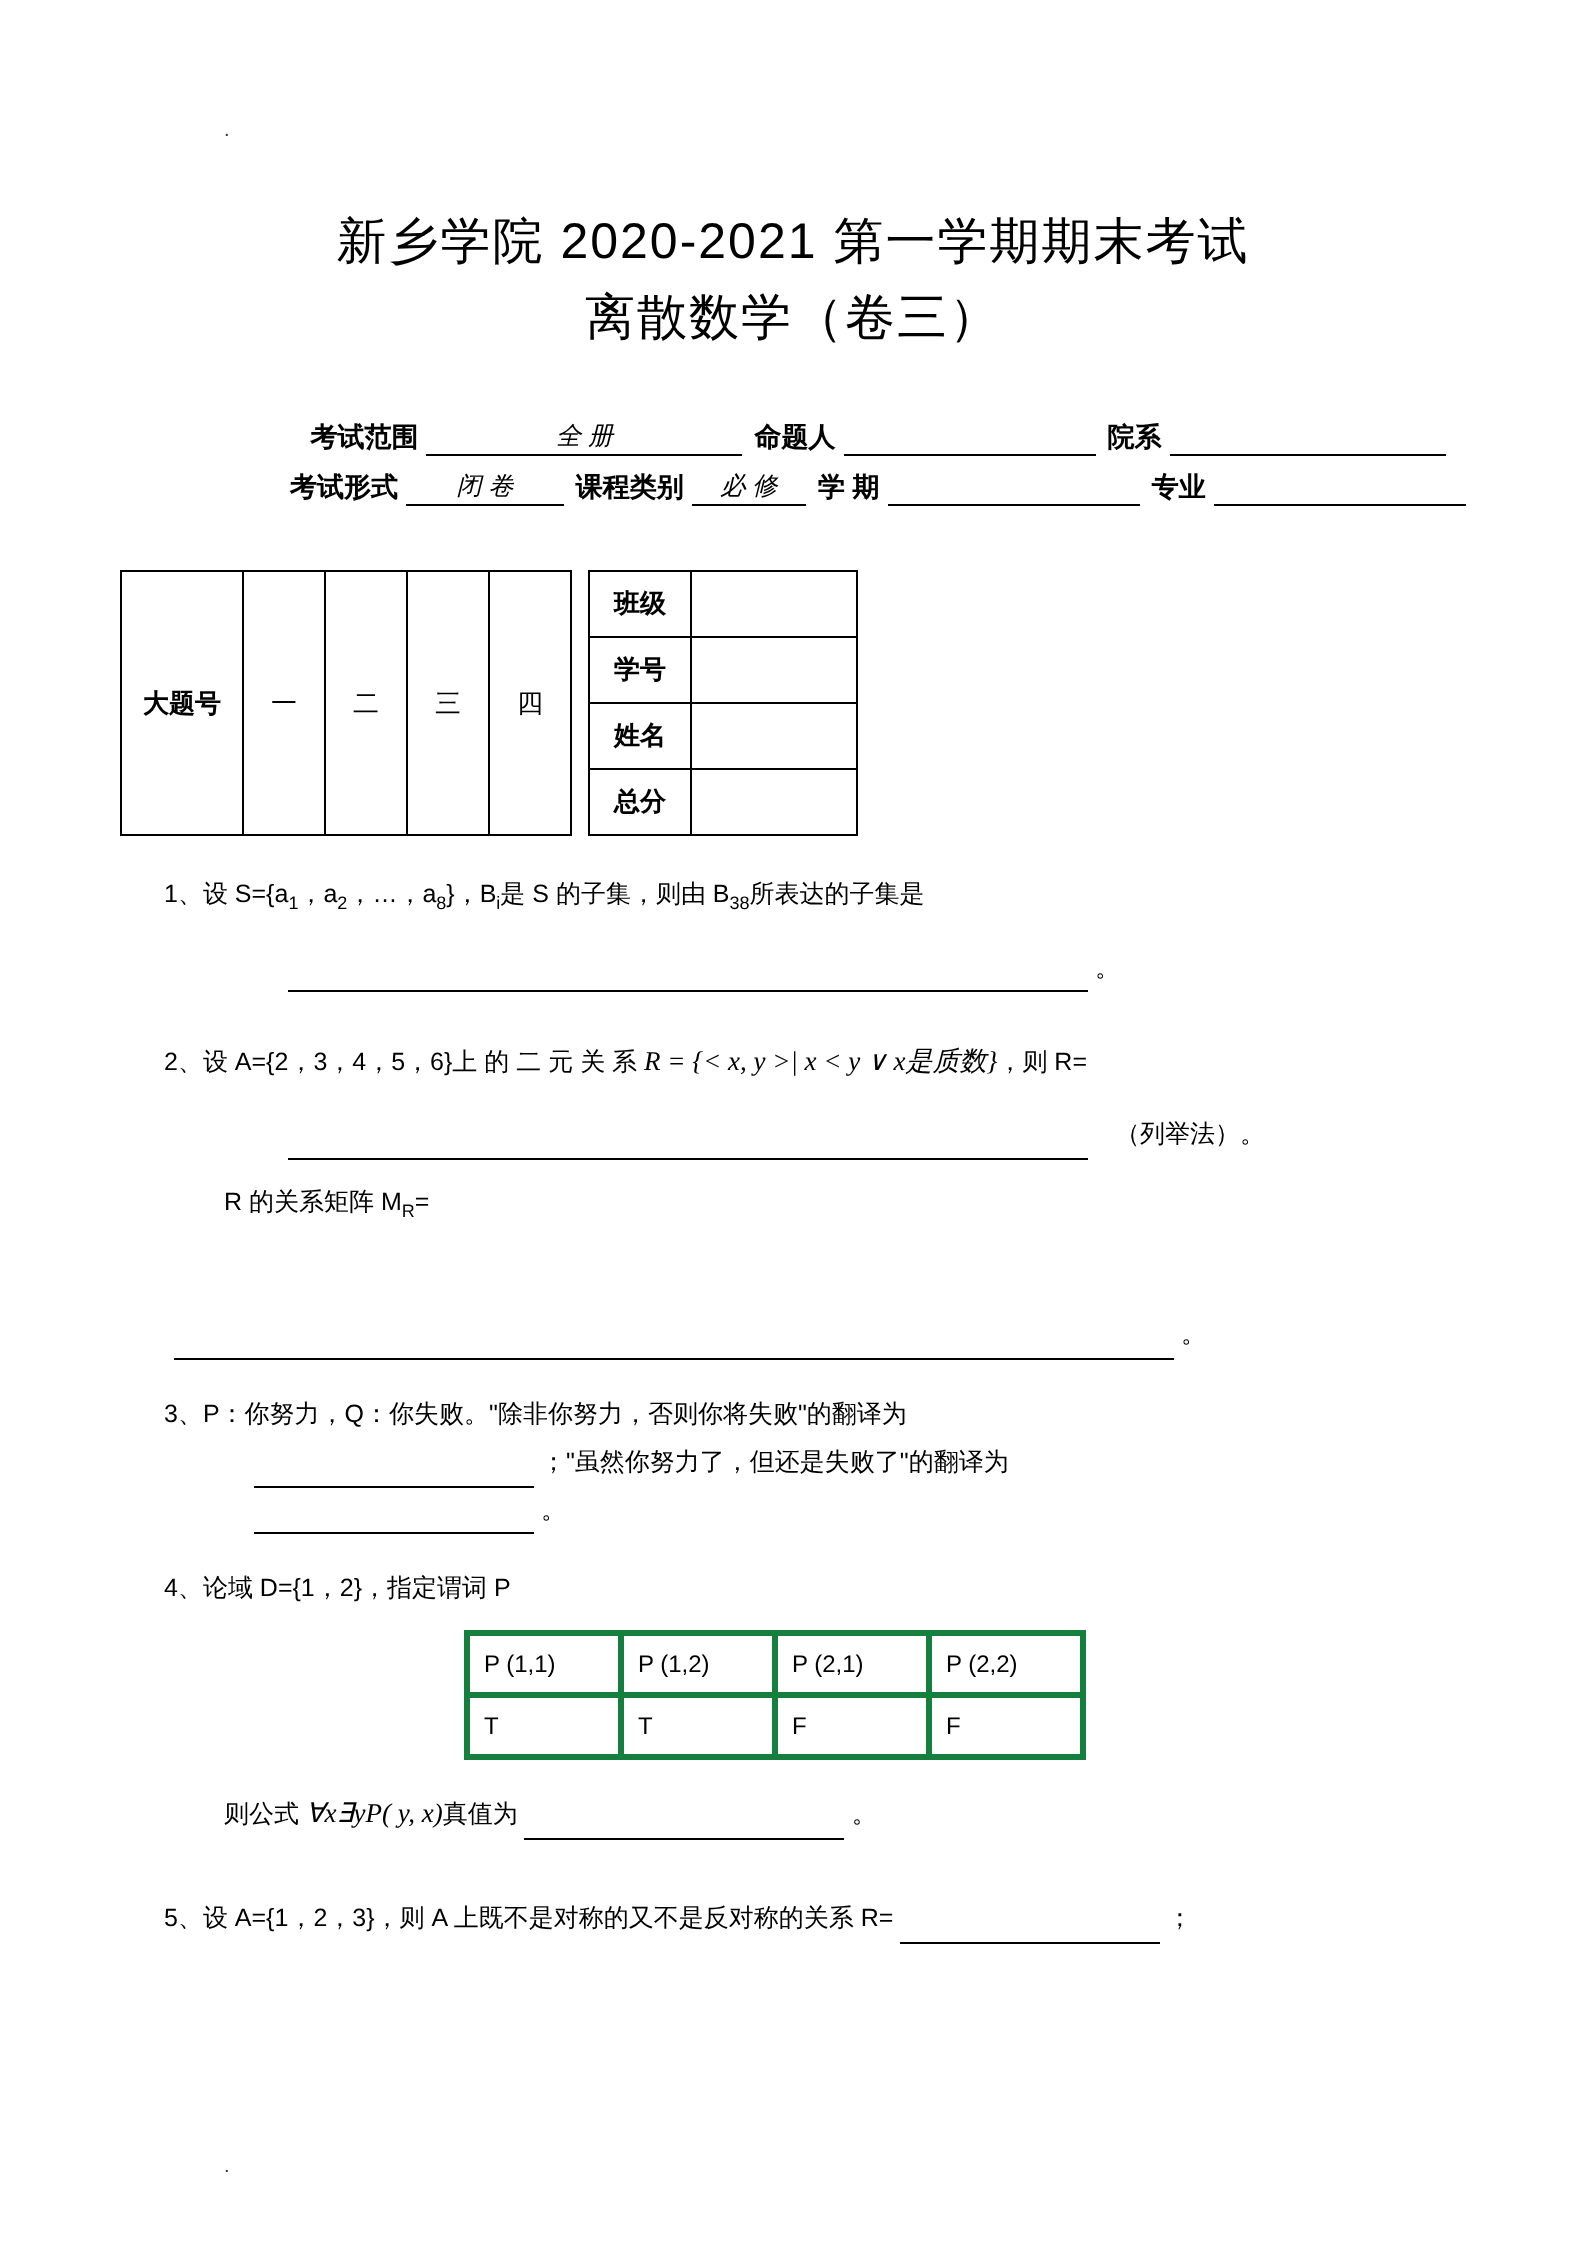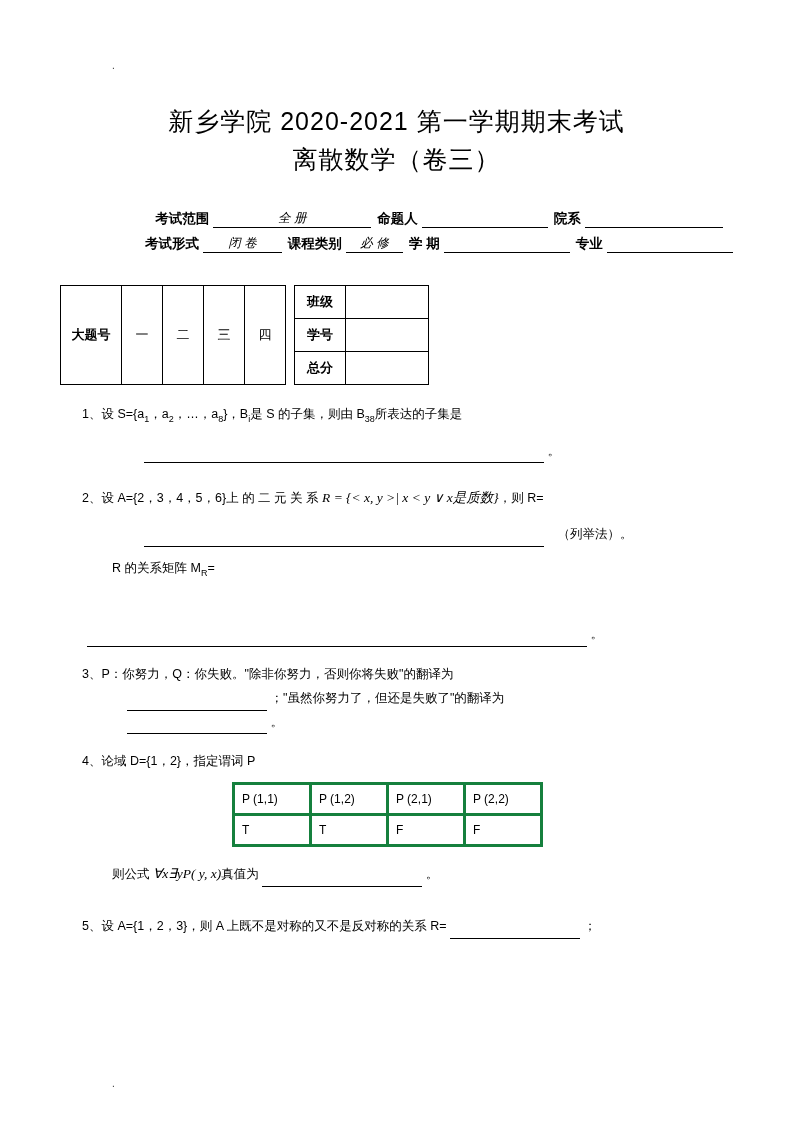--- a/index.html
+++ b/index.html
@@ -223,20 +223,24 @@
       <tbody>
         <tr>
           <td class="head head2">班级</td>
           <td class="cell cell2"></td>
         </tr>
         <tr>
           <td class="head head2">学号</td>
           <td class="cell cell2"></td>
         </tr>
         <tr>
+          <td class="head head2">姓名</td>
+          <td class="cell cell2"></td>
+        </tr>
+        <tr>
           <td class="head head2">总分</td>
           <td class="cell cell2"></td>
         </tr>
       </tbody>
     </table>
   </div>
 
 
   <div class="q q-indent">
     <span>1、设 S={a</span><sub>1</sub><span>，a</span><sub>2</sub><span>，…，a</span><sub>8</sub><span>}，B</span><sub>i</sub><span>是 S 的子集，则由 B</span><sub>38</sub><span>所表达的子集是</span>

